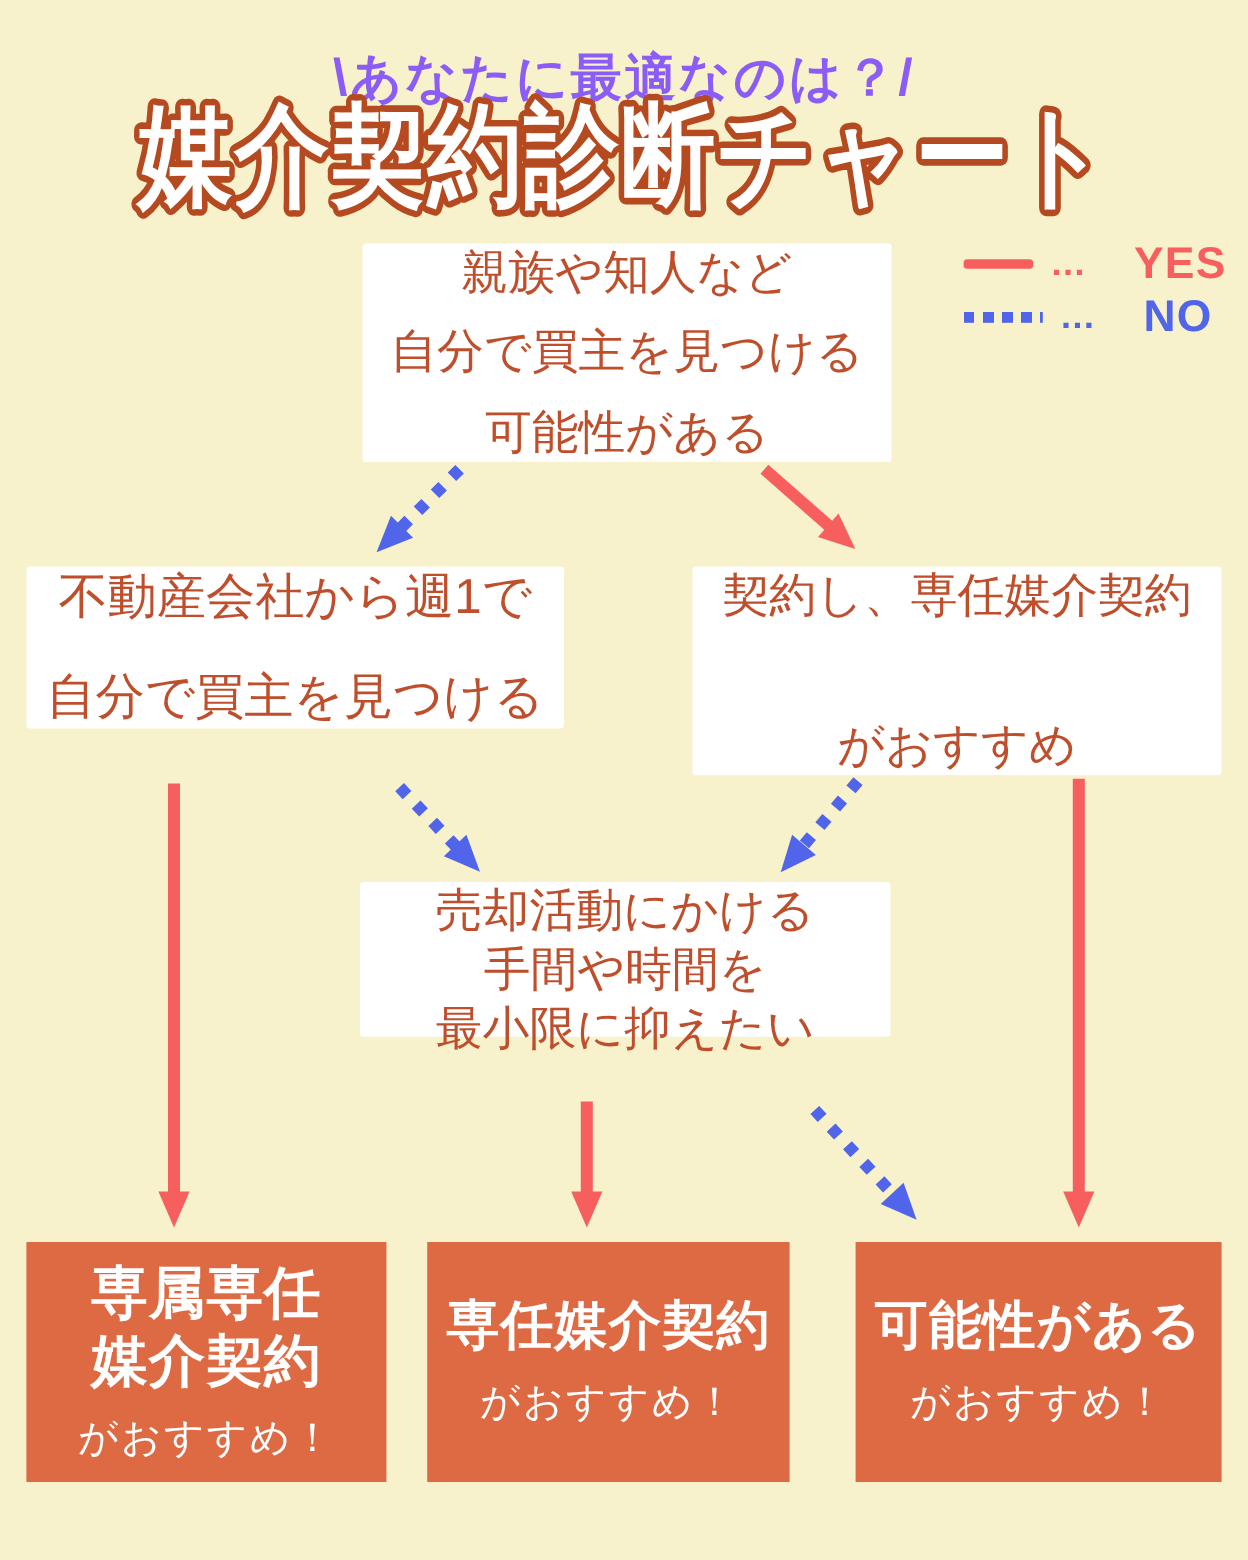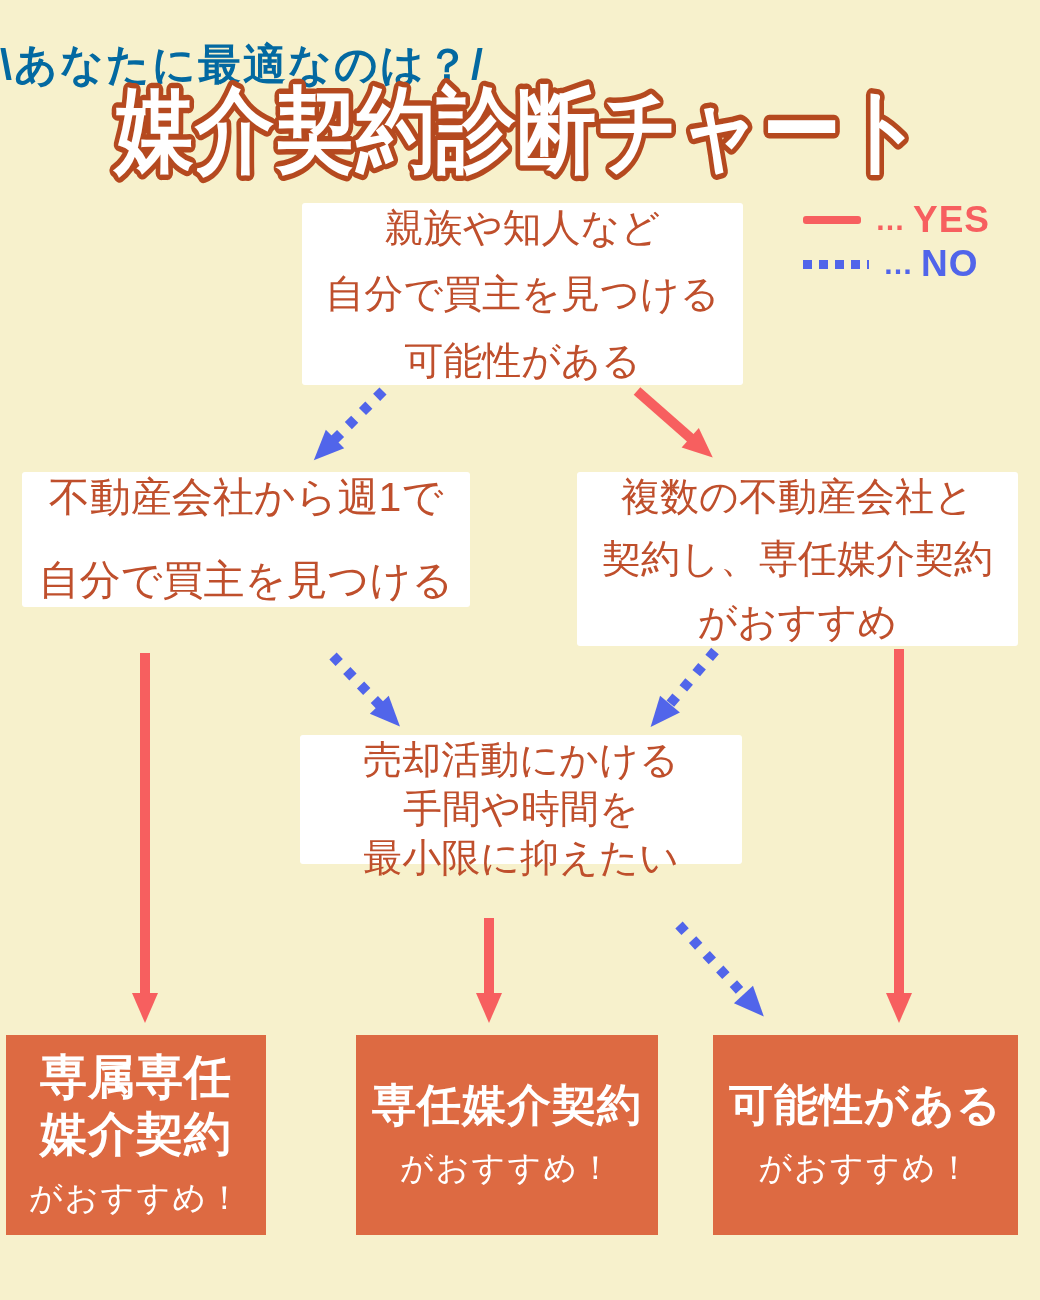--- a/index.html
+++ b/index.html
@@ -7,61 +7,61 @@
     width:1040px;height:1300px;
     background:#f7f1cc;
     font-family:"Liberation Sans","DejaVu Sans",sans-serif;
     overflow:hidden;
   }
   .canvas{position:relative;width:1040px;height:1300px;}
 
   
   .subtitle{
     position:absolute;left:0;top:36px;width:1040px;
-    text-align:left;font-size:43px;font-weight:bold;
-    color:#0369a1;letter-spacing:2px;
+    text-align:center;font-size:43px;font-weight:bold;
+    color:#8b5cf6;letter-spacing:2px;
   }
   .title-svg{position:absolute;left:0;top:76px;width:1040px;height:112px;}
   .title-svg text{
     font-family:"Liberation Sans","DejaVu Sans",sans-serif;
     font-size:93px;font-weight:bold;
     fill:#ffffff;stroke:#b5491f;stroke-width:11px;
     stroke-linejoin:round;paint-order:stroke fill;
     letter-spacing:2px;
   }
 
   
   .legend{position:absolute;left:803px;top:198px;}
   .legend-row{display:flex;align-items:center;height:44px;}
   .yes-line{display:inline-block;width:58px;height:8px;background:#f75f5f;border-radius:3px;}
   .no-line{display:inline-block;width:66px;height:9px;
     background:repeating-linear-gradient(90deg,#5165ea 0 9px,transparent 9px 16px);}
   .legend-dots{font-size:30px;font-weight:bold;margin:0 8px 0 14px;line-height:1;}
-  .legend-label{font-size:37px;font-weight:bold;letter-spacing:1px;}
+  .legend-label{font-size:37px;font-weight:bold;letter-spacing:1px;margin-left:32px;}
   .c-yes{color:#f75f5f;}
   .c-no{color:#5165ea;}
 
   
   .qbox{
     position:absolute;background:#ffffff;border-radius:3px;
     display:flex;flex-direction:column;justify-content:space-between;align-items:center;
     color:#bf4f2c;font-size:39px;line-height:1.26;text-align:center;
   }
   .q1{left:302px;top:203px;width:441px;height:182px;}
   .q2{left:22px;top:472px;width:448px;height:135px;font-size:41px;}
   .q3{left:577px;top:472px;width:441px;height:174px;}
   .q4{left:300px;top:735px;width:442px;height:129px;}
 
   
   .rbox{
     position:absolute;top:1035px;height:200px;background:#dd6a42;
     display:flex;flex-direction:column;justify-content:center;align-items:center;
     color:#ffffff;text-align:center;
   }
-  .r1{left:6px;width:260px;}
+  .r1{left:22px;width:300px;}
   .r2{left:356px;width:302px;}
   .r3{left:713px;width:305px;}
   .rname{font-weight:bold;font-size:44px;line-height:1.2;letter-spacing:1px;}
   .r1 .rname{font-size:47px;}
   .rsuffix{font-size:33px;margin-top:14px;letter-spacing:2px;}
 
   
   .arrows{position:absolute;left:0;top:0;width:1040px;height:1300px;pointer-events:none;}
   .a-yes{stroke:#f75f5f;stroke-width:10;fill:none;}
   .a-no{stroke:#5165ea;stroke-width:10;fill:none;stroke-dasharray:9 11;}
@@ -111,21 +111,20 @@
   <div class="qbox q1">
     <div>親族や知人など</div>
     <div>自分で買主を見つける</div>
     <div>可能性がある</div>
   </div>
   <div class="qbox q2">
     <div>不動産会社から週1で</div>
     <div>自分で買主を見つける</div>
   </div>
   <div class="qbox q3">
-    <div>複数の不動産会社と</div>
     <div>契約し、専任媒介契約</div>
     <div>がおすすめ</div>
   </div>
   <div class="qbox q4">
     <div>売却活動にかける</div>
     <div>手間や時間を</div>
     <div>最小限に抑えたい</div>
   </div>
 
   <div class="rbox r1">

